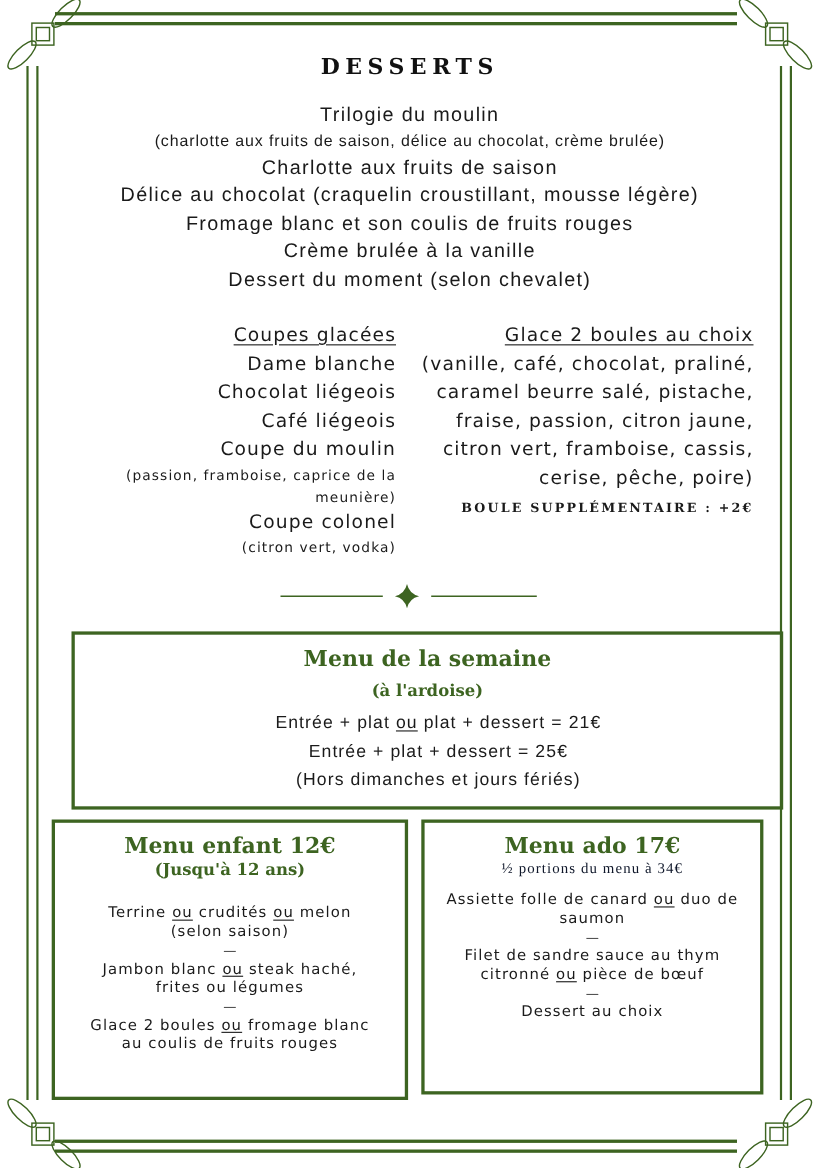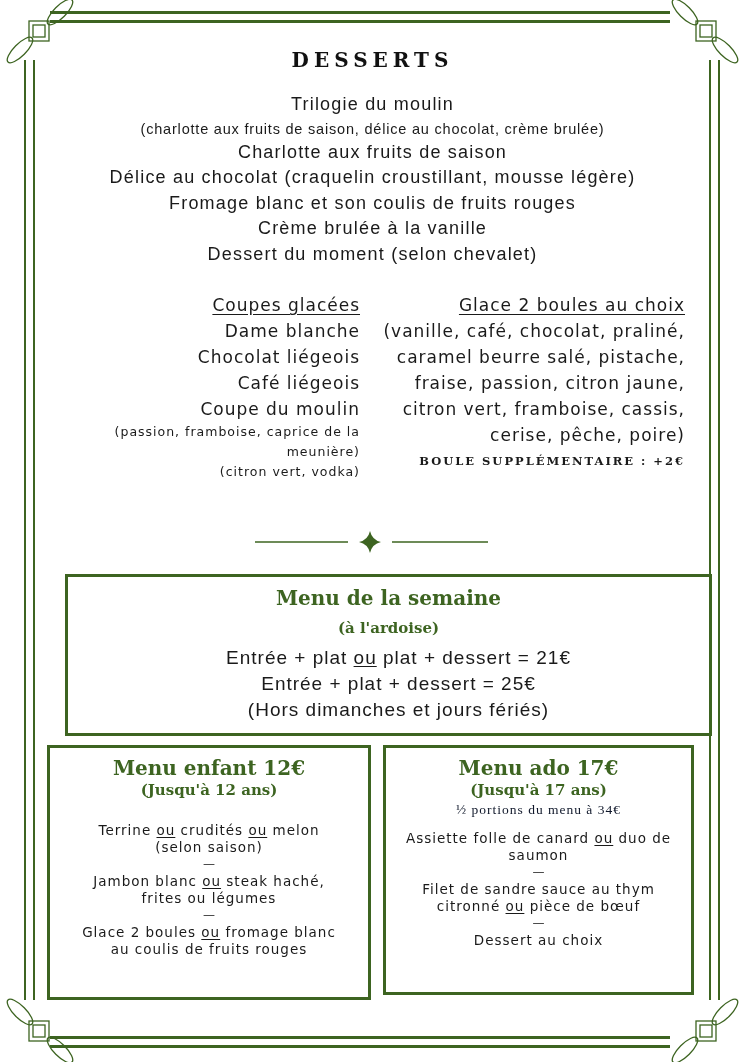--- a/index.html
+++ b/index.html
@@ -24,21 +24,21 @@
     .col .small { font-size: 12.5px; letter-spacing: 1px; line-height: 20px; }
     .col .extra { font-family: "DejaVu Serif", serif; font-weight: bold; font-size: 11.5px; letter-spacing: 2px; margin-top: 6px; }
     .divider { position: absolute; top: 530px; left: 250px; width: 240px; height: 24px; }
     .box { position: absolute; border: 3px solid #3d6421; box-sizing: border-box; text-align: center; }
     .box-week { top: 574px; left: 65px; width: 647px; height: 162px; }
     .box-kid { top: 745px; left: 47px; width: 324px; height: 255px; }
     .box-ado { top: 745px; left: 383px; width: 311px; height: 250px; }
     .box .bt { font-family: "DejaVu Serif", serif; font-weight: bold; color: #3d6421; }
     .box-week .bt1 { font-size: 20px; margin-top: 6px; line-height: 30px; }
     .box-week .bt2 { font-size: 15px; margin-top: 4px; line-height: 22px; }
-    .box-week .line { font-family: "Liberation Sans", sans-serif; font-size: 19px; letter-spacing: 1px; line-height: 26px; color: #1a1a1a; padding-left: 20px; }
+    .box-week .line { font-family: "Liberation Sans", sans-serif; font-size: 16px; letter-spacing: 1px; line-height: 26px; color: #1a1a1a; padding-left: 20px; }
     .box-week .lines { margin-top: 6px; }
     .box-kid .bt1, .box-ado .bt1 { font-size: 20px; line-height: 24px; margin-top: 8px; }
     .box-kid .bt2, .box-ado .bt2 { font-size: 15px; line-height: 20px; }
     .box-ado .note { font-family: Liberation Serif, serif; color: #0f172a; font-size: 13.5px; letter-spacing: 1px; margin-top: 0; line-height: 20px; }
     .box .para { font-family: "DejaVu Sans", sans-serif; font-size: 13.5px; letter-spacing: 1px; line-height: 17px; color: #1a1a1a; padding: 0 6px; }
     .box .dash { font-size: 12px; line-height: 17px; color: #333; }
     .box-kid .content { margin-top: 22px; }
     .box-ado .content { margin-top: 10px; }
     u { text-underline-offset: 2px; }
   </style>
@@ -99,20 +99,21 @@
   <div class="item">Dessert du moment (selon chevalet)</div>
 </div>
 
 <div class="col col-left">
   <div class="head">Coupes glacées</div>
   <div class="it">Dame blanche</div>
   <div class="it">Chocolat liégeois</div>
   <div class="it">Café liégeois</div>
   <div class="it">Coupe du moulin</div>
   <div class="small">(passion, framboise, caprice de la meunière)</div>
+  <div class="it">Coupe colonel</div>
   <div class="small">(citron vert, vodka)</div>
 </div>
 
 <div class="col col-right">
   <div class="head">Glace 2 boules au choix</div>
   <div class="it">(vanille, café, chocolat, praliné, caramel beurre salé, pistache, fraise, passion, citron jaune, citron vert, framboise, cassis, cerise, pêche, poire)</div>
   <div class="extra">BOULE SUPPLÉMENTAIRE : +2€</div>
 </div>
 
 <svg class="divider" viewBox="0 0 240 24">
@@ -138,21 +139,20 @@
     <div class="para"><span>Terrine </span><u>ou</u><span> crudités </span><u>ou</u><span> melon</span><br><span>(selon saison)</span></div>
     <div class="dash">—</div>
     <div class="para"><span>Jambon blanc </span><u>ou</u><span> steak haché,</span><br><span>frites ou légumes</span></div>
     <div class="dash">—</div>
     <div class="para"><span>Glace 2 boules </span><u>ou</u><span> fromage blanc</span><br><span>au coulis de fruits rouges</span></div>
   </div>
 </div>
 
 <div class="box box-ado">
   <div class="bt bt1">Menu ado 17€</div>
-  <div class="bt bt2">(Jusqu'à 17 ans)</div>
   <div class="note">½ portions du menu à 34€</div>
   <div class="content">
     <div class="para"><span>Assiette folle de canard </span><u>ou</u><span> duo de saumon</span></div>
     <div class="dash">—</div>
     <div class="para"><span>Filet de sandre sauce au thym</span><br><span>citronné </span><u>ou</u><span> pièce de bœuf</span></div>
     <div class="dash">—</div>
     <div class="para">Dessert au choix</div>
   </div>
 </div>
 

